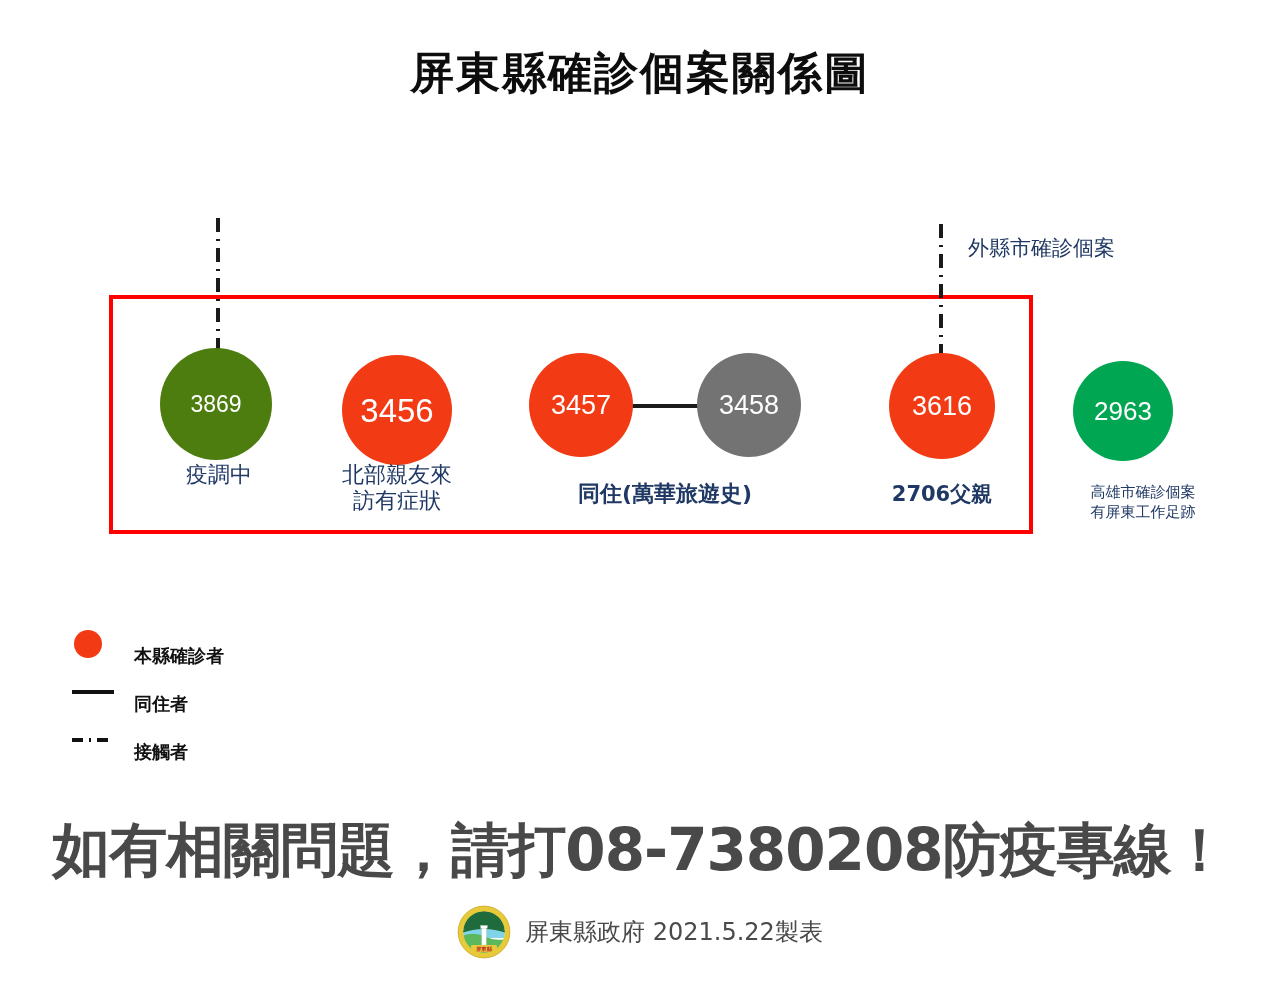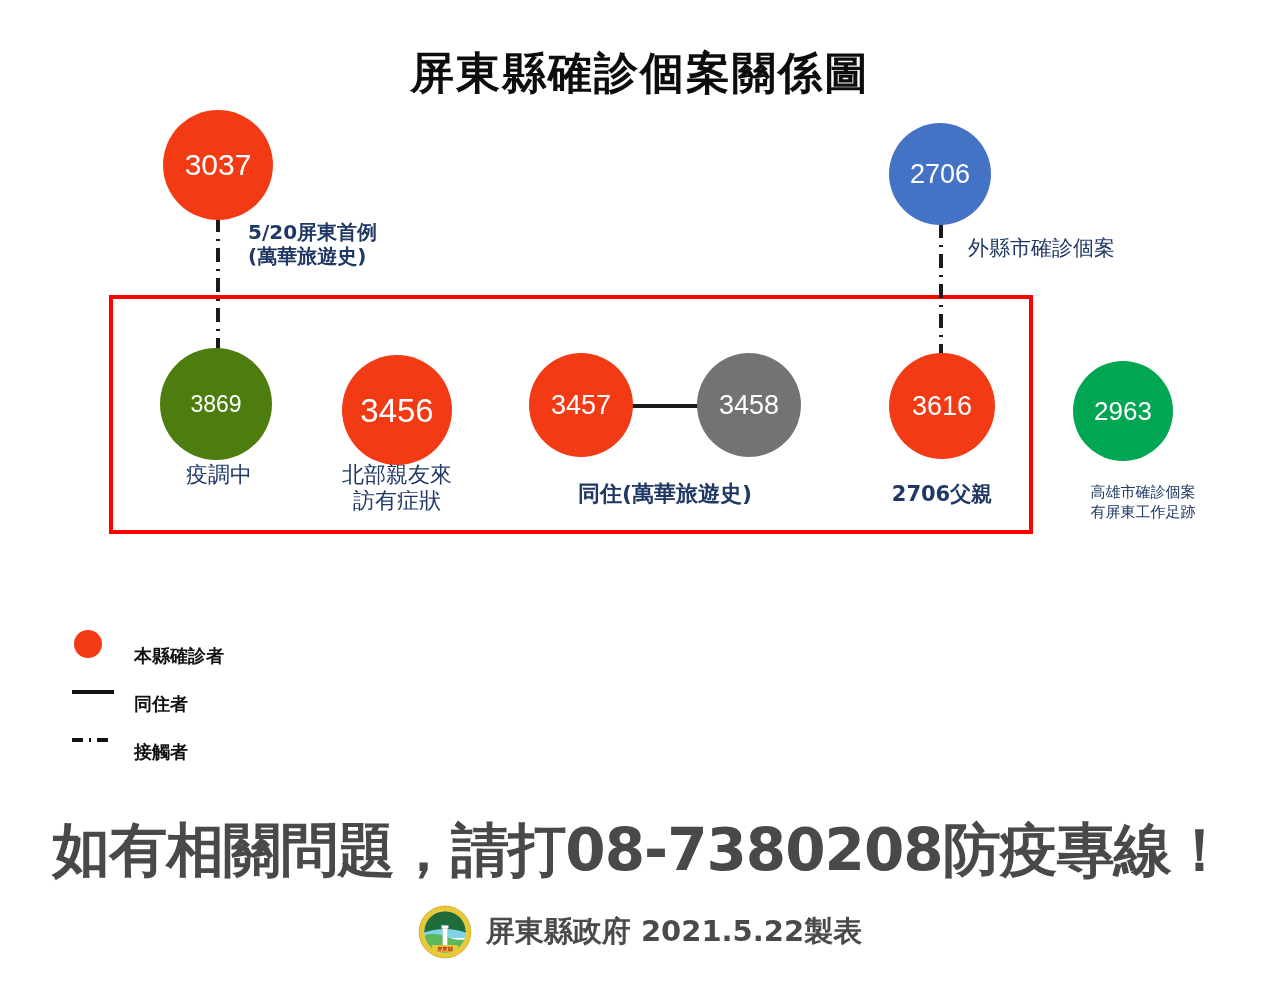--- a/index.html
+++ b/index.html
@@ -66,21 +66,21 @@
     text-align:center;
     font-size:58px;font-weight:bold;color:#494949;
     letter-spacing:-1px;
     font-family:"DejaVu Sans","Liberation Sans",sans-serif;
   }
   .credit{
     position:absolute;left:0;top:905px;width:1280px;
     display:flex;align-items:center;justify-content:center;gap:14px;
   }
   .credit-text{
-    font-size:29px;font-weight:bold;color:#4a4a4a;
+    font-size:24px;font-weight:normal;color:#4a4a4a;
     font-family:"DejaVu Sans","Liberation Sans",sans-serif;
   }
   .logo{width:54px;height:54px;flex:0 0 54px;}
 </style>
 </head>
 <body>
 
 <div id="stage">
 
   <div class="title">屏東縣確診個案關係圖</div>
@@ -89,29 +89,21 @@
 
     <rect x="111" y="297" width="920" height="235" fill="none" stroke="#FF0000" stroke-width="4"></rect>
 
     <line x1="218" y1="218" x2="218" y2="352" stroke="#1A1A1A" stroke-width="4" stroke-dasharray="14 7 2 7"></line>
 
     <line x1="941" y1="224" x2="941" y2="354" stroke="#1A1A1A" stroke-width="4" stroke-dasharray="14 7 2 7"></line>
 
     <line x1="630" y1="406" x2="700" y2="406" stroke="#1A1A1A" stroke-width="4"></line>
   </svg>
 
-  <div class="node" style="left:163px;top:110px;width:110px;height:110px;background:#F23B14;font-size:30px;">
-    <span>3037</span>
-  </div>
-  <div class="caption bold" style="left:248px;top:221px;width:230px;font-size:20px;text-align:left;">5/20屏東首例
-(萬華旅遊史)</div>
 
-  <div class="node" style="left:889px;top:123px;width:102px;height:102px;background:#4472C4;font-size:27px;">
-    <span>2706</span>
-  </div>
   <div class="caption" style="left:968px;top:236px;width:230px;font-size:21px;text-align:left;">外縣市確診個案</div>
 
   <div class="node" style="left:160px;top:348px;width:112px;height:112px;background:#4d7c0f;font-size:23px;">
     <span>3869</span>
   </div>
   <div class="caption" style="left:129px;top:462px;width:180px;font-size:22px;">疫調中</div>
 
   <div class="node" style="left:342px;top:355px;width:110px;height:110px;background:#F23B14;font-size:33px;">
     <span>3456</span>
   </div>

